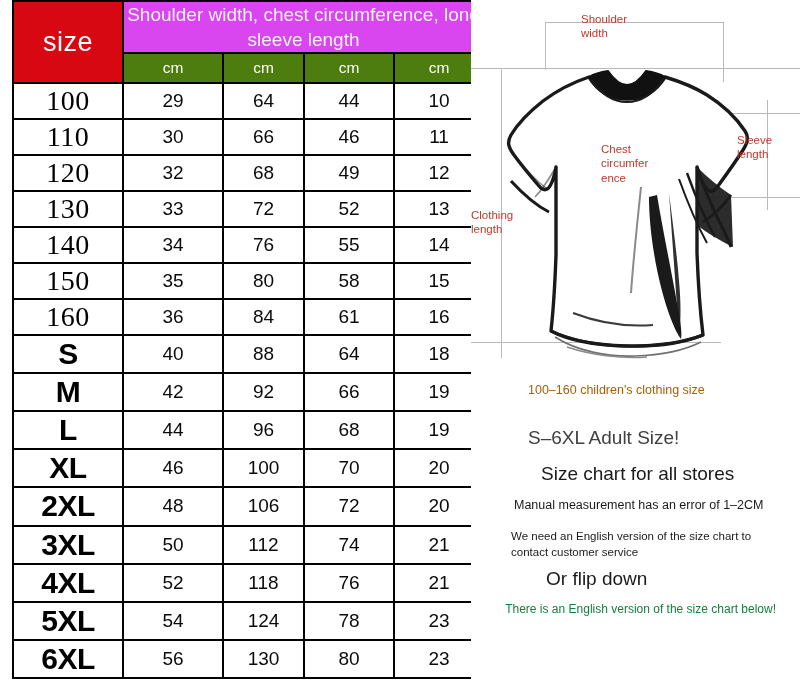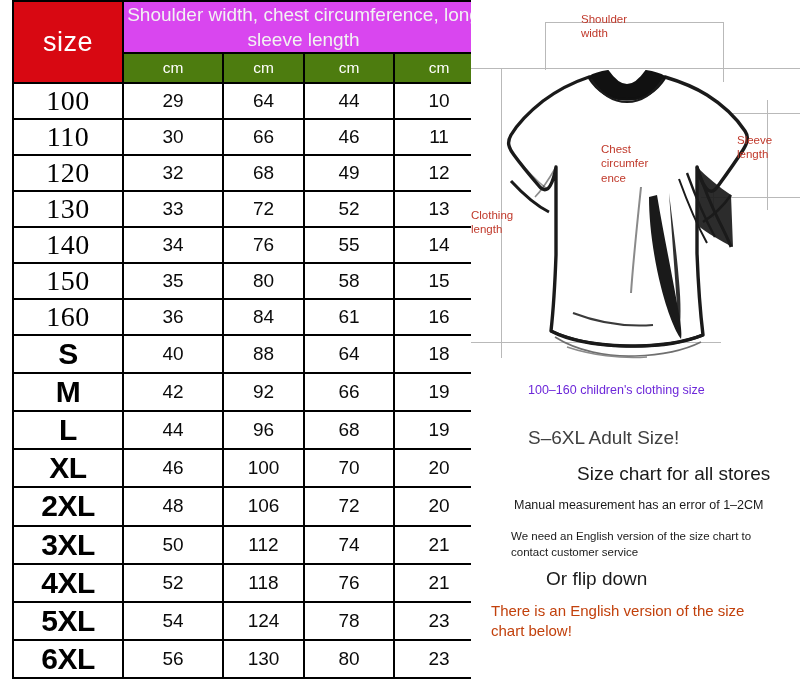--- a/index.html
+++ b/index.html
@@ -133,55 +133,55 @@
   }
 
   
   .note {
     position: absolute;
     font-family: "Liberation Sans", sans-serif;
     line-height: 1.35;
   }
   .note-children {
     left: 57px; top: 382px;
-    color: #6d28d9;
+    color: #a16207;
     font-size: 12.5px;
   }
   .note-adult {
     left: 57px; top: 425px;
     color: #404040;
     font-size: 19px;
   }
   .note-stores {
     left: 70px; top: 461px;
     color: #1a1a1a;
     font-size: 19px;
-    margin-left: 36px;
   }
   .note-manual {
     left: 43px; top: 497px;
     color: #1a1a1a;
     font-size: 12.5px;
   }
   .note-english {
     left: 40px; top: 529px;
     color: #1a1a1a;
     font-size: 11.5px;
     width: 275px;
   }
   .note-flip {
     left: 75px; top: 566px;
     color: #1a1a1a;
     font-size: 19px;
   }
   .note-below {
     left: 20px; top: 601px;
-    color: #c2410c;
-    font-size: 15px;
+    color: #15803d;
+    font-size: 12px;
     width: 285px;
+    text-align: right;
   }
 </style>
 </head>
 <body>
 
 <div id="size-table-wrap">
   <table class="size-table">
     <colgroup>
       <col class="c-size">
         <col class="c-a">

